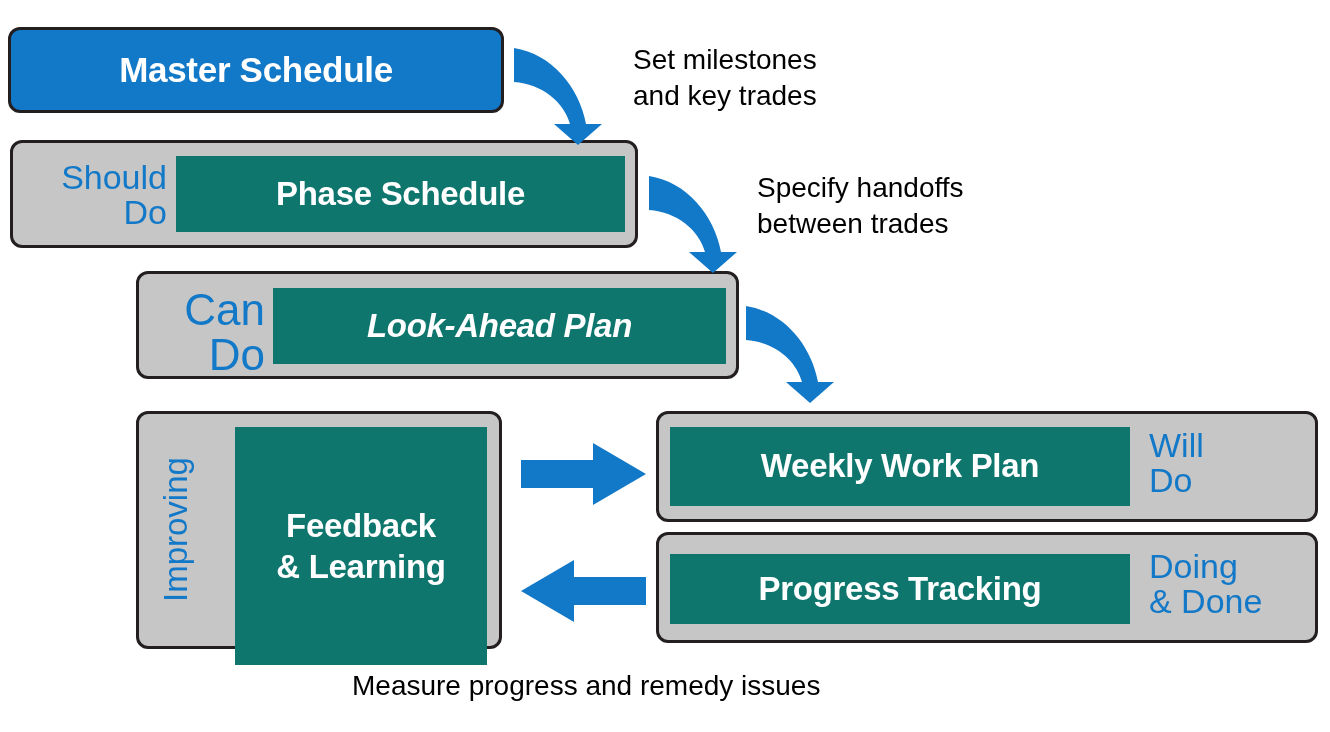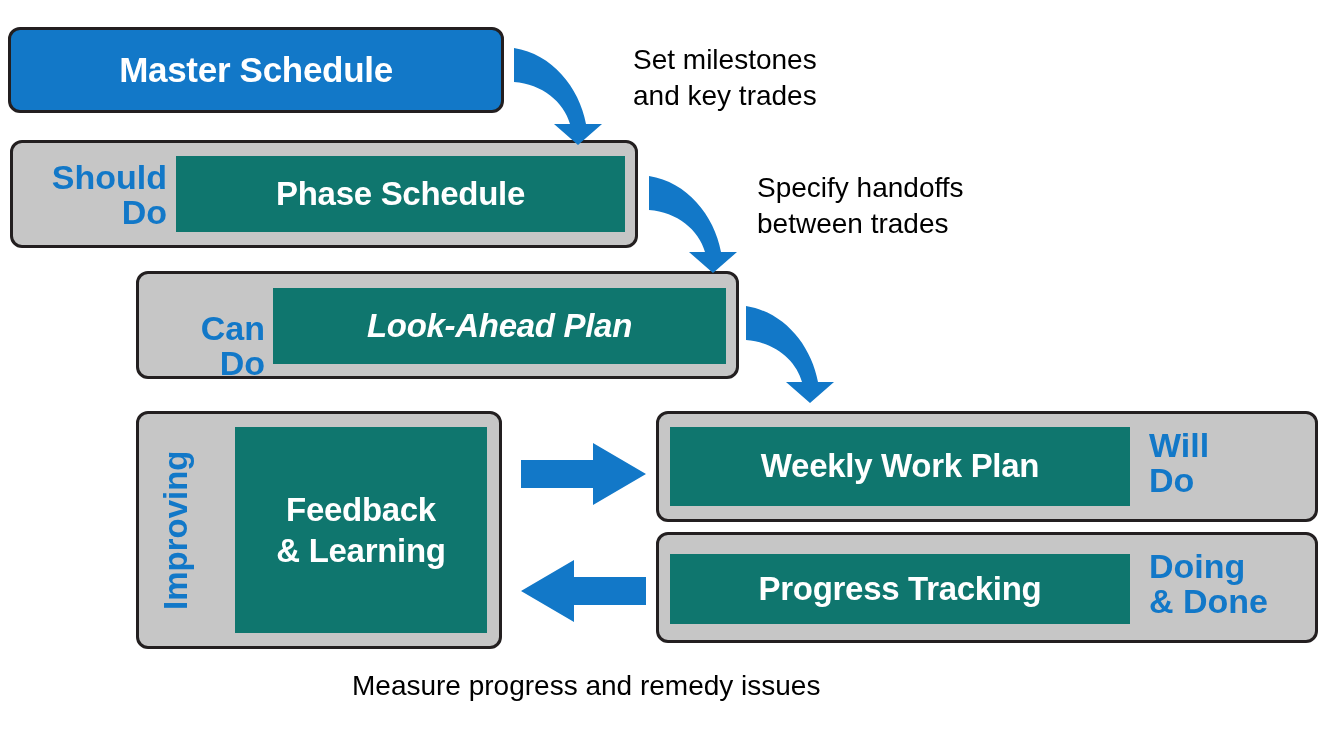--- a/index.html
+++ b/index.html
@@ -62,21 +62,21 @@
     font-weight: bold;
     text-align: center;
     line-height: 1.12;
     letter-spacing: -0.3px;
     white-space: pre-line;
   }
 
   .side-label {
     position: absolute;
     color: #1278c8;
-    font-weight: bold;
+    font-weight: normal;
     line-height: 1.02;
     white-space: pre-line;
   }
   .side-label.right-align { text-align: right; }
   .side-label.left-align  { text-align: left; }
 
   .side-label.vertical {
     writing-mode: vertical-rl;
     transform: rotate(180deg);
     text-align: center;
@@ -109,30 +109,30 @@
 
   <div class="node gray-card" style="left:10px; top:140px; width:628px; height:108px;">
     <div class="side-label right-align" style="left:8px; top:17px; width:146px; font-size:34px;">Should
 Do</div>
     <div class="inner-blue" style="left:163px; top:13px; width:449px; height:76px;">
       <div class="node-title" style="font-size:33px;">Phase Schedule</div>
     </div>
   </div>
 
   <div class="node gray-card" style="left:136px; top:271px; width:603px; height:108px;">
-    <div class="side-label right-align" style="left:8px; top:14px; width:118px; font-size:34px;margin-top:23px;">Can
+    <div class="side-label right-align" style="left:8px; top:14px; width:118px; font-size:44px;">Can
 Do</div>
     <div class="inner-blue" style="left:134px; top:14px; width:453px; height:76px;font-style:italic;">
       <div class="node-title" style="font-size:33px;">Look-Ahead Plan</div>
     </div>
   </div>
 
   <div class="node gray-card" style="left:136px; top:411px; width:366px; height:238px;">
     <div class="side-label vertical" style="left:6px; top:0px; width:62px; height:232px; font-size:33px; display:flex; align-items:center; justify-content:center;">Improving</div>
-    <div class="inner-blue" style="left:96px; top:13px; width:252px; height:206px;justify-content:center;">
+    <div class="inner-blue" style="left:96px; top:13px; width:252px; height:238px;justify-content:center;">
       <div class="node-title" style="font-size:33px; line-height:1.25;">Feedback
 &amp; Learning</div>
     </div>
   </div>
 
   <div class="node gray-card" style="left:656px; top:411px; width:662px; height:111px;">
     <div class="inner-blue" style="left:11px; top:13px; width:460px; height:79px;">
       <div class="node-title" style="font-size:33px;">Weekly Work Plan</div>
     </div>
     <div class="side-label left-align" style="left:490px; top:14px; width:160px; font-size:34px;">Will

